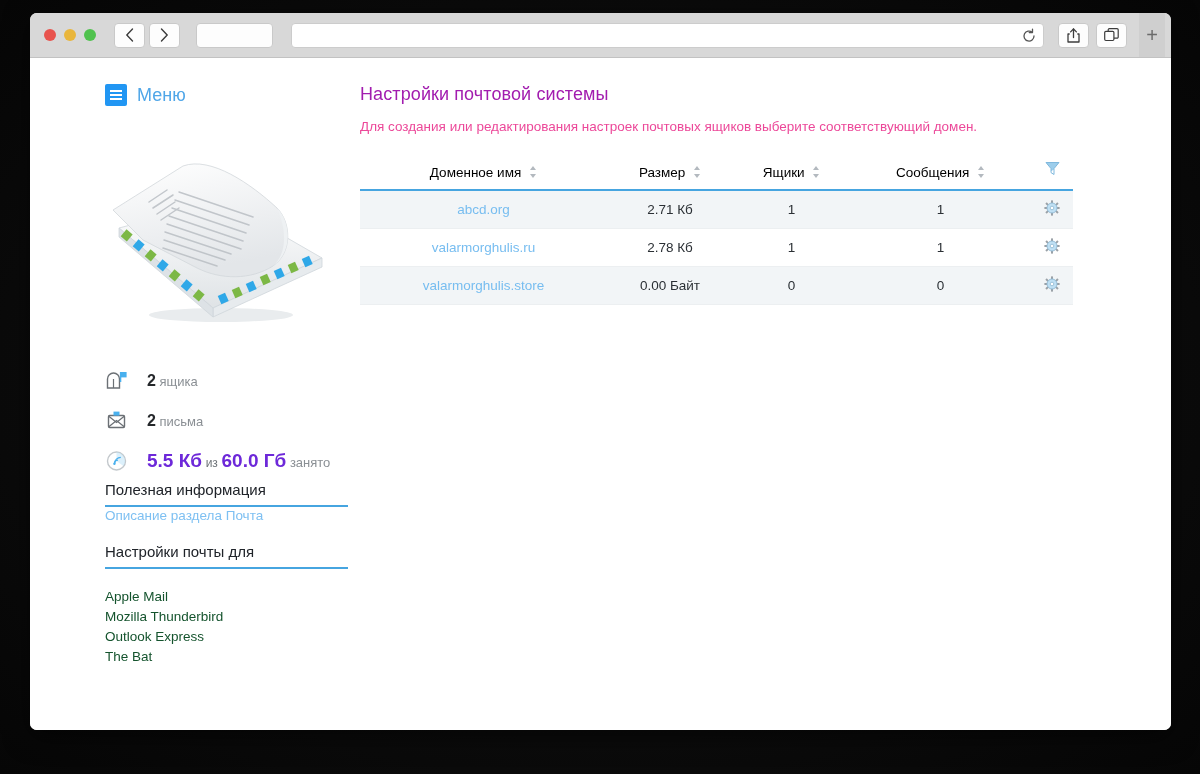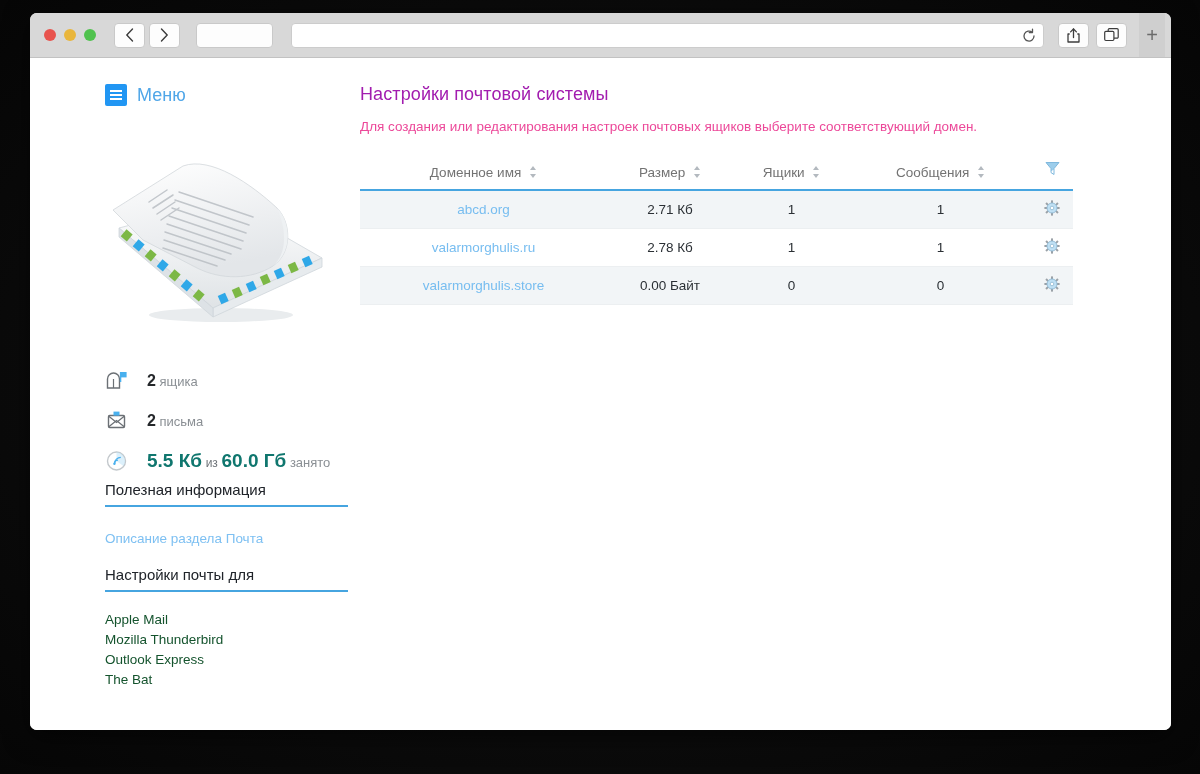--- a/index.html
+++ b/index.html
@@ -108,32 +108,32 @@
   .menu-icon span { display:block; width: 12px; height: 2px; background: #fff; }
   .menu-label { color: #4fa6e8; font-size: 18px; }
 
   .illustration { margin: 48px 0 0 -4px; width: 240px; height: 175px; }
 
   .stats { margin-top: 28px; }
   .stat { display: flex; align-items: center; height: 40px; gap: 18px; }
   .stat-ico { width: 24px; height: 24px; flex: none; display:flex; align-items:center; justify-content:center;}
   .stat-text { font-size: 13px; color: #8a8f94; }
   .stat-text b { font-size: 16px; color: #25282b; font-weight: 700; }
-  .stat-text .big { font-size: 19px; color: #0f766e; font-weight: 700; }
+  .stat-text .big { font-size: 19px; color: #6d28d9; font-weight: 700; }
   .stat-text .mid { font-size: 12px; color: #6f7479; }
 
   .sec-head {
     font-size: 15px; color: #20242a;
     padding-bottom: 7px;
     border-bottom: 2px solid #46a5e0;
     width: 243px;
   }
   .sec-link {
     display: block;
-    margin-top: 24px;
+    margin-top: 1px;
     font-size: 13.5px;
     color: #7ec0f2;
     text-decoration: none;
   }
   .sec-head.second { margin-top: 20px; }
   .link-list { margin-top: 18px; }
   .link-list a {
     display: block;
     font-size: 13.5px;
     color: #14532d;
@@ -147,21 +147,21 @@
   .subtitle { margin-top: 14px; font-size: 13.5px; color: #ec4899; }
 
   table.domains {
     margin-top: 22px;
     width: 100%;
     border-collapse: collapse;
     font-size: 13.5px;
   }
   table.domains thead th {
     font-weight: 400;
-    color: #737373;
+    color: #000000;
     padding: 4px 0 9px 0;
     border-bottom: 2px solid #46a5e0;
     text-align: center;
     vertical-align: bottom;
     white-space: nowrap;
   }
   th.col-name { text-align: left; padding-left: 9px; }
   th.col-act  { width: 42px; }
   .sorter {
     display: inline-block;

